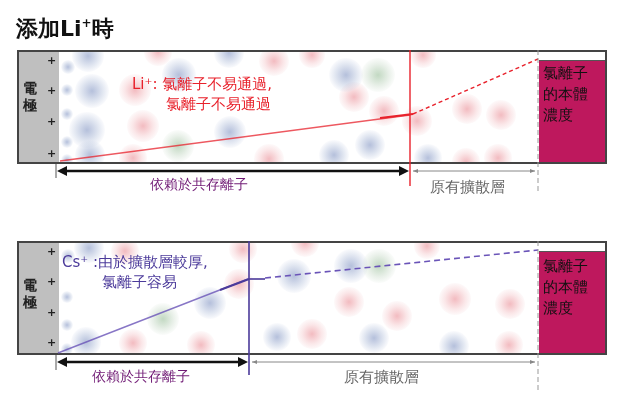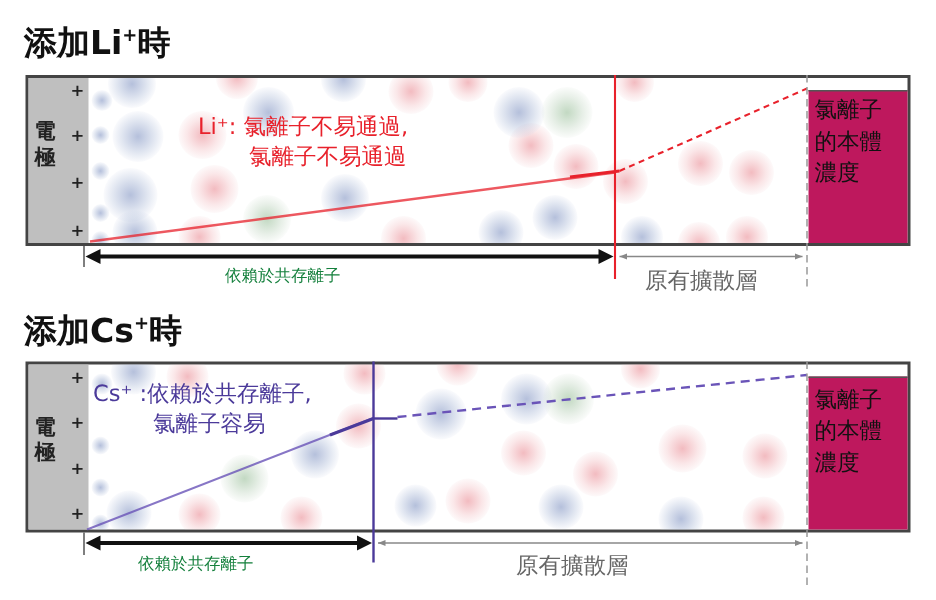--- a/index.html
+++ b/index.html
@@ -13,21 +13,21 @@
   .electrode-label { position:absolute; left:4px; width:16px; font-size:14px; font-weight:bold; line-height:17px; color:#222; }
   .plus { position:absolute; left:28px; font-size:11px; font-weight:bold; color:#222; }
   .ion { position:absolute; border-radius:50%; }
   .ion.blue { background:radial-gradient(circle, rgba(120,140,190,0.55) 0%, rgba(170,185,215,0.35) 45%, rgba(220,225,240,0.15) 70%, rgba(255,255,255,0) 100%); }
   .ion.red { background:radial-gradient(circle, rgba(230,120,130,0.5) 0%, rgba(240,175,180,0.3) 45%, rgba(245,215,218,0.15) 70%, rgba(255,255,255,0) 100%); }
   .ion.green { background:radial-gradient(circle, rgba(120,170,120,0.45) 0%, rgba(180,205,180,0.3) 45%, rgba(225,235,225,0.15) 70%, rgba(255,255,255,0) 100%); }
   .svg-layer { position:absolute; left:0; top:0; }
   .annot { position:absolute; font-size:15px; line-height:20px; }
   .bulk-panel { position:absolute; background:#be185d; }
   .bulk-text { position:absolute; font-size:15px; line-height:21px; color:#111; }
-  .label-main { position:absolute; font-size:11px; color:#15803d; }
+  .label-main { position:absolute; font-size:14px; color:#701a75; }
   .label-grey { position:absolute; font-size:15px; color:#666; }
 </style>
 </head>
 <body>
 
 <div class="panel" style="top:0; height:200px;">
   <div class="title" style="top:14px;">
     <span>添加</span><span>Li</span><sup>+</sup><span>時</span>
   </div>
 
@@ -105,23 +105,20 @@
   <div class="annot" style="left:132px; top:74px; color:#e8212b;">
     <div>Li⁺: 氯離子不易通過,</div>
     <div style="padding-left:34px;">氯離子不易通過</div>
   </div>
 
   <div class="label-main" style="left:150px; top:176px;">依賴於共存離子</div>
   <div class="label-grey" style="left:430px; top:178px;">原有擴散層</div>
 </div>
 
 <div class="panel" style="top:200px; height:200px;">
-  <div class="title" style="top:6px;">
-    <span>添加</span><span>Cs</span><sup>+</sup><span>時</span>
-  </div>
 
   <div class="box" style="top:41px; height:114px;">
     <div class="ion blue" style="left:42px; top:6px; width:14px; height:14px;"></div>
     <div class="ion blue" style="left:42px; top:48px; width:12px; height:12px;"></div>
     <div class="ion blue" style="left:42px; top:76px; width:12px; height:12px;"></div>
     <div class="ion blue" style="left:42px; top:100px; width:12px; height:12px;"></div>
     <div class="ion blue" style="left:55px; top:-10px; width:30px; height:30px;"></div>
     <div class="ion blue" style="left:52px; top:84px; width:30px; height:30px;"></div>
     <div class="ion red" style="left:92px; top:-6px; width:28px; height:28px;"></div>
     <div class="ion red" style="left:100px; top:86px; width:28px; height:28px;"></div>
@@ -170,19 +167,19 @@
     <line x1="56" y1="155" x2="56" y2="170" stroke="#555" stroke-width="1"></line>
     <line x1="64" y1="162" x2="240" y2="162" stroke="#111" stroke-width="2.6"></line>
     <polygon points="57,162 67,157 67,167" fill="#111"></polygon>
     <polygon points="248,162 238,157 238,167" fill="#111"></polygon>
     <line x1="252" y1="162" x2="535" y2="162" stroke="#888" stroke-width="1"></line>
     <polygon points="252,162 257,160 257,164" fill="#888"></polygon>
     <polygon points="535,162 530,160 530,164" fill="#888"></polygon>
   </svg>
 
   <div class="annot" style="left:62px; top:52px; color:#4b3a9a;">
-    <div>Cs⁺ :依賴於共存離子,</div>
+    <div>Cs⁺ :由於擴散層較厚,</div>
     <div style="padding-left:40px;">氯離子容易</div>
   </div>
 
   <div class="label-main" style="left:92px; top:168px;">依賴於共存離子</div>
   <div class="label-grey" style="left:344px; top:168px;">原有擴散層</div>
 </div>
 
 </body></html>

